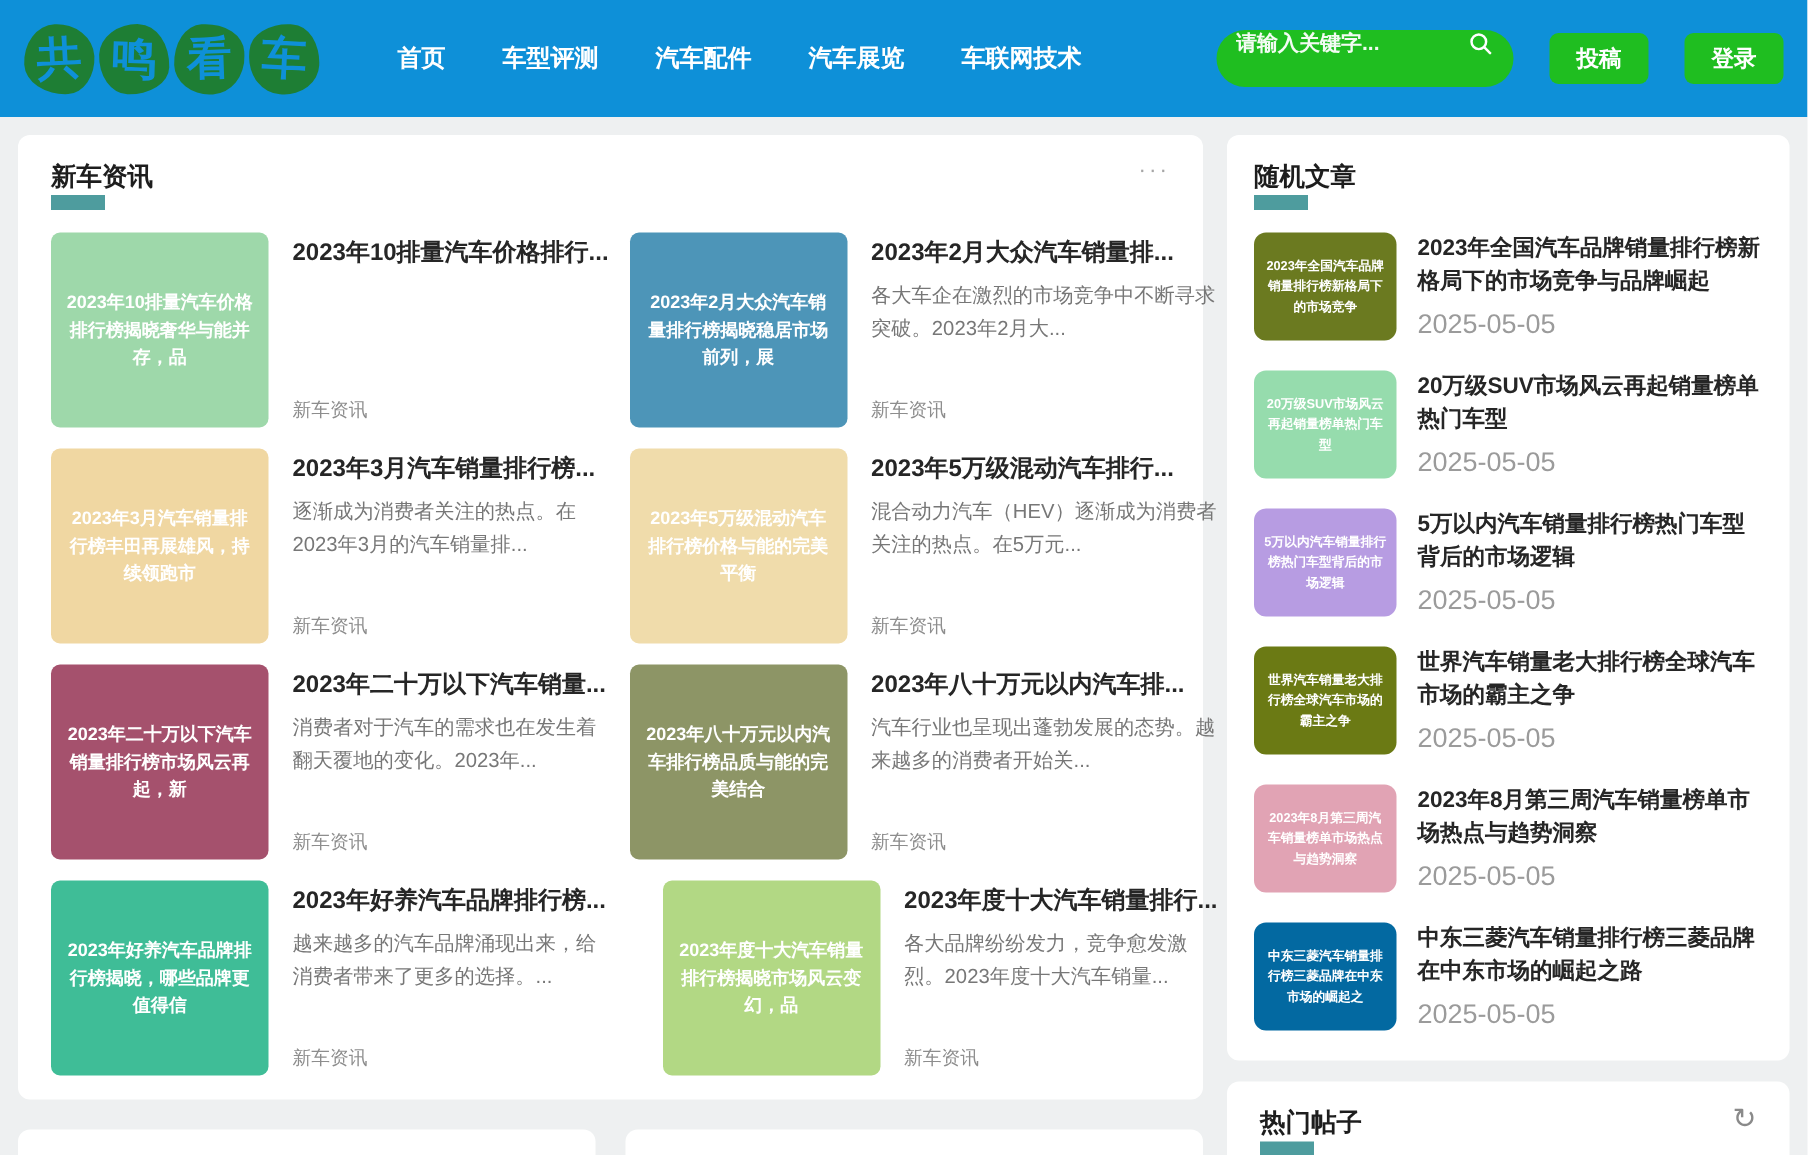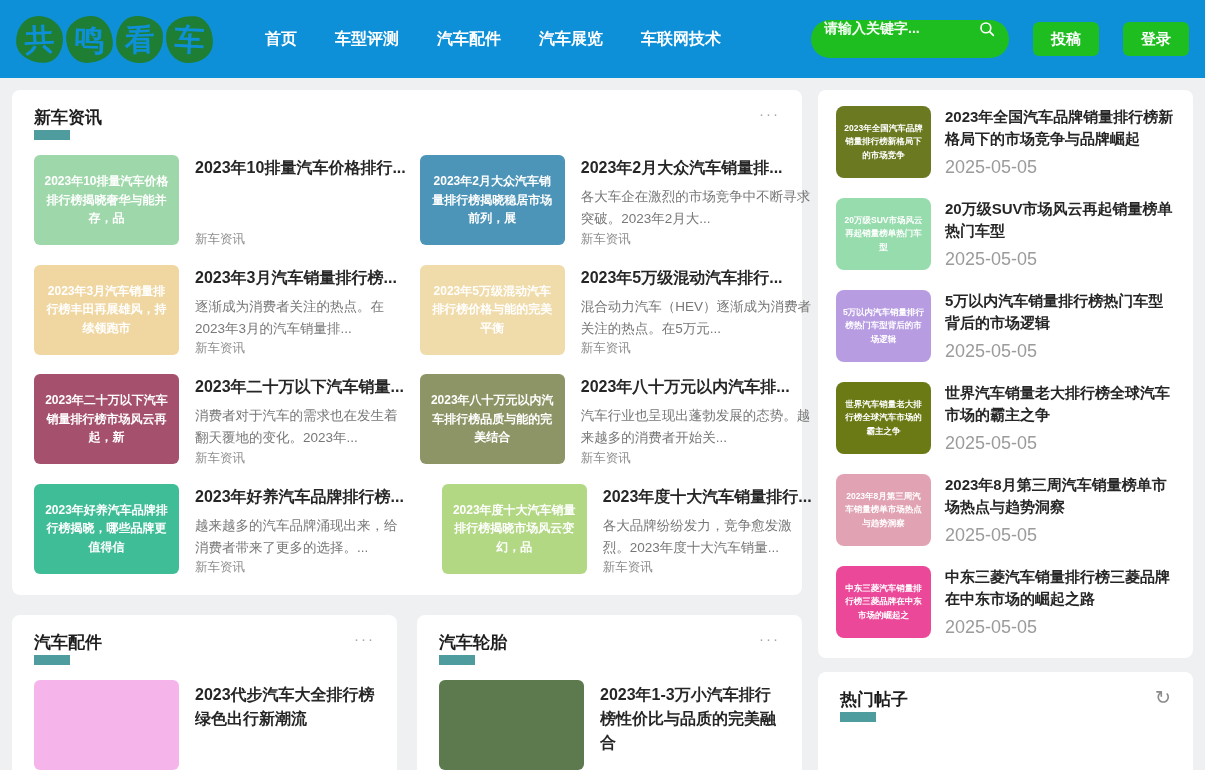--- a/index.html
+++ b/index.html
@@ -35,21 +35,21 @@
 
   .section-head { display: flex; justify-content: space-between; align-items: flex-start; margin-bottom: 15px; }
   .section-title { font-size: 17px; font-weight: bold; color: #1d1d1d; }
   .section-title .bar { display: block; width: 36px; height: 10px; background: #4e9c9e; margin-top: 1px; }
   .menu-dots { color: #a6a6a6; font-size: 15px; letter-spacing: 2px; cursor: pointer; line-height: 1; }
   .refresh { color: #8a8a8a; font-size: 19px; cursor: pointer; line-height: 1; }
 
   
   .news-grid { display: grid; grid-template-columns: 1fr 1fr; column-gap: 14px; row-gap: 14px; }
   .article { display: flex; cursor: pointer; }
-  .a-thumb { width: 145px; height: 90px; border-radius: 6px; flex: none; display: flex; align-items: center;
+  .a-thumb { width: 145px; height: 130px; border-radius: 6px; flex: none; display: flex; align-items: center;
     justify-content: center; text-align: center; color: #fff; font-size: 12px; font-weight: bold;
     line-height: 1.55; padding: 8px; overflow: hidden; }
   .a-info { flex: 1; min-width: 0; padding-left: 16px; display: flex; flex-direction: column; }
   .a-title { font-size: 16px; font-weight: bold; color: #262626; white-space: nowrap; overflow: hidden; margin: 3px 0 7px; }
   .a-excerpt { font-size: 13.5px; color: #777; line-height: 1.65; overflow: hidden; max-height: 45px; }
   .a-cat { margin-top: auto; font-size: 12.5px; color: #8d8d8d; padding-bottom: 3px; }
 
   
   .s-item { display: flex; margin-bottom: 20px; cursor: pointer; }
   .s-item:last-child { margin-bottom: 4px; }
@@ -213,20 +213,25 @@
           <div class="a-info">
             <div class="a-title" style="white-space:normal; line-height:1.5;">2023年1-3万小汽车排行榜性价比与品质的完美融合</div>
           </div>
         </div>
       </div>
     </div>
   </div>
 
   <div class="col-right">
     <div class="card" style="padding:16px 18px;">
+      <div class="section-head">
+        <div class="section-title">
+          <span>随机文章</span><span class="bar"></span>
+        </div>
+      </div>
 
       <div class="s-item">
         <div class="s-thumb" style="background-color: rgb(107, 122, 32);">2023年全国汽车品牌销量排行榜新格局下的市场竞争</div>
         <div class="s-info">
           <div class="s-title">2023年全国汽车品牌销量排行榜新格局下的市场竞争与品牌崛起</div>
           <div class="s-date">2025-05-05</div>
         </div>
       </div>
 
       <div class="s-item">
@@ -255,21 +260,21 @@
 
       <div class="s-item">
         <div class="s-thumb" style="background-color: rgb(225, 163, 180);">2023年8月第三周汽车销量榜单市场热点与趋势洞察</div>
         <div class="s-info">
           <div class="s-title">2023年8月第三周汽车销量榜单市场热点与趋势洞察</div>
           <div class="s-date">2025-05-05</div>
         </div>
       </div>
 
       <div class="s-item">
-        <div class="s-thumb" style="background-color: #ec4899;">中东三菱汽车销量排行榜三菱品牌在中东市场的崛起之</div>
+        <div class="s-thumb" style="background-color: #0369a1;">中东三菱汽车销量排行榜三菱品牌在中东市场的崛起之</div>
         <div class="s-info">
           <div class="s-title">中东三菱汽车销量排行榜三菱品牌在中东市场的崛起之路</div>
           <div class="s-date">2025-05-05</div>
         </div>
       </div>
     </div>
 
     <div class="card hot-card">
       <div class="section-head">
         <div class="section-title">

